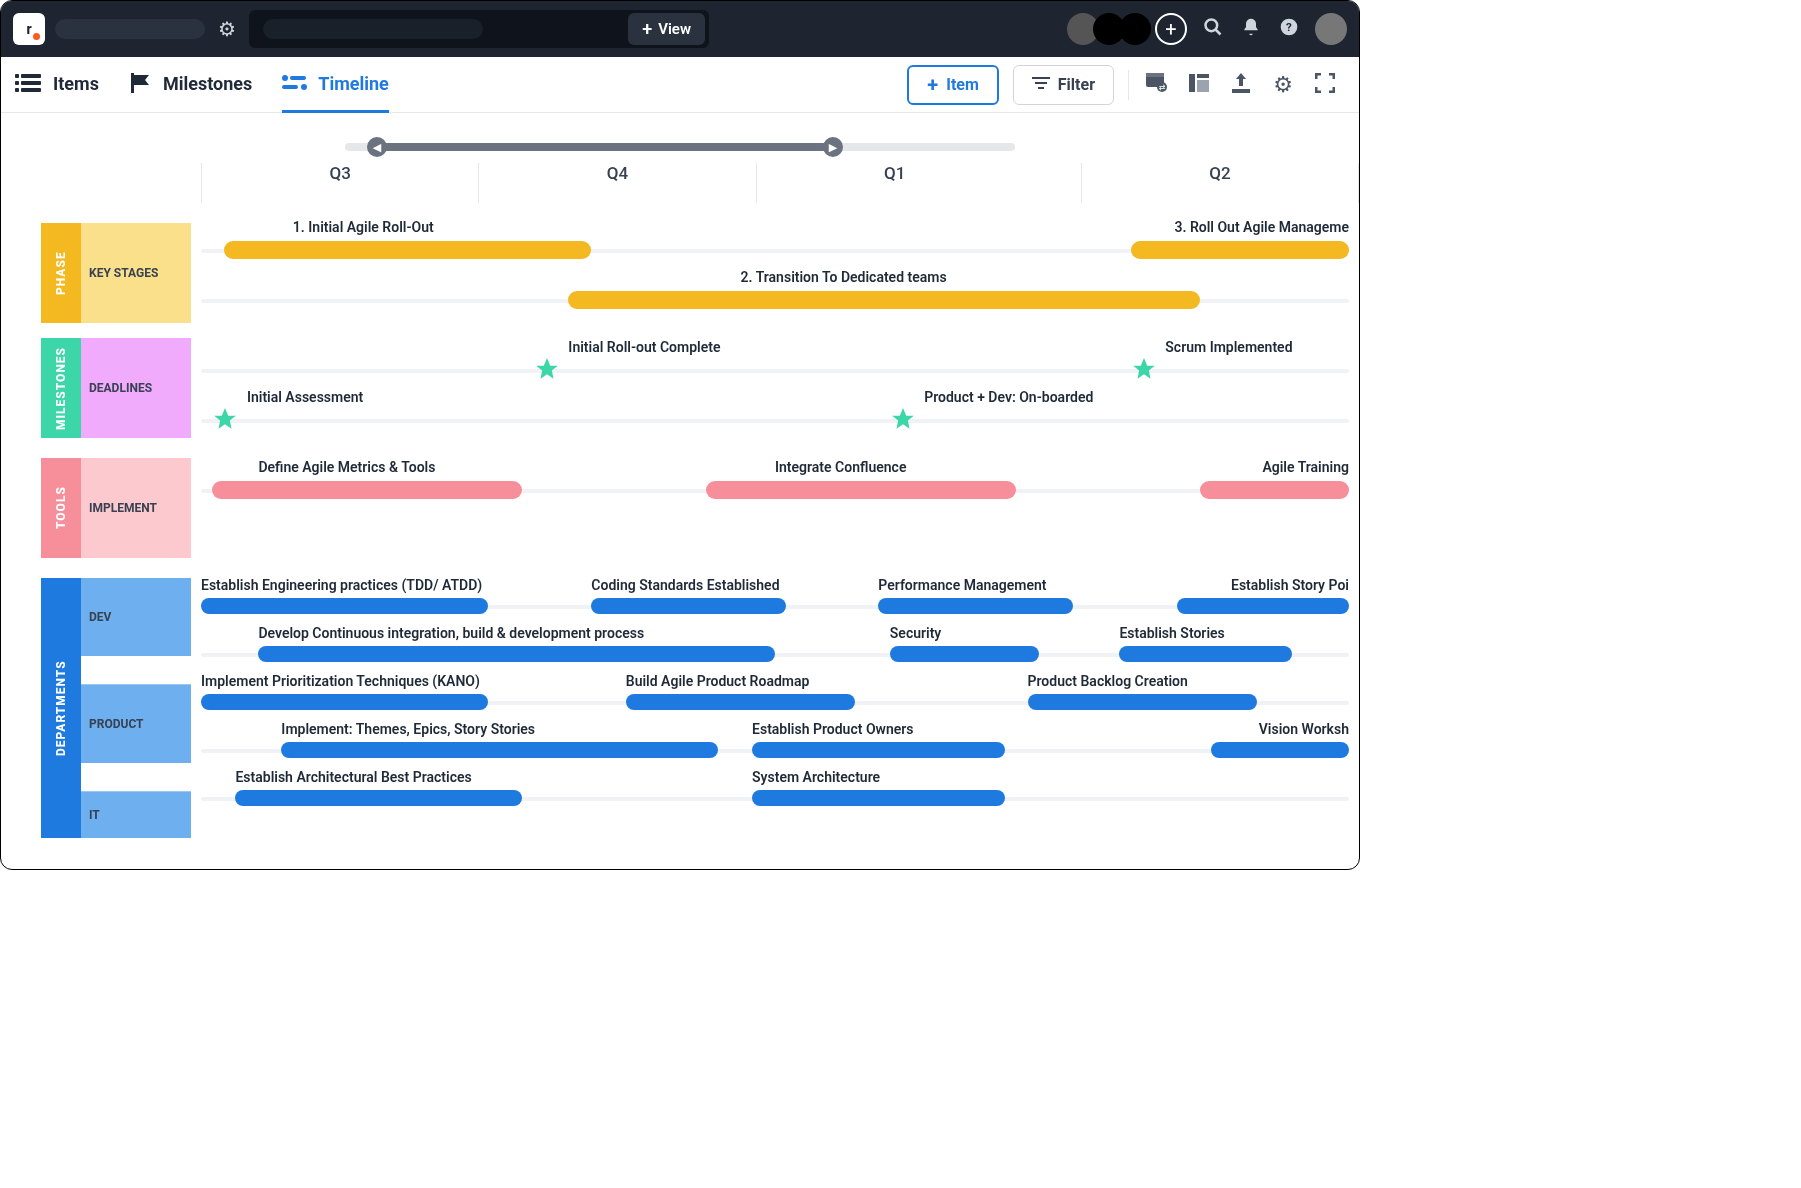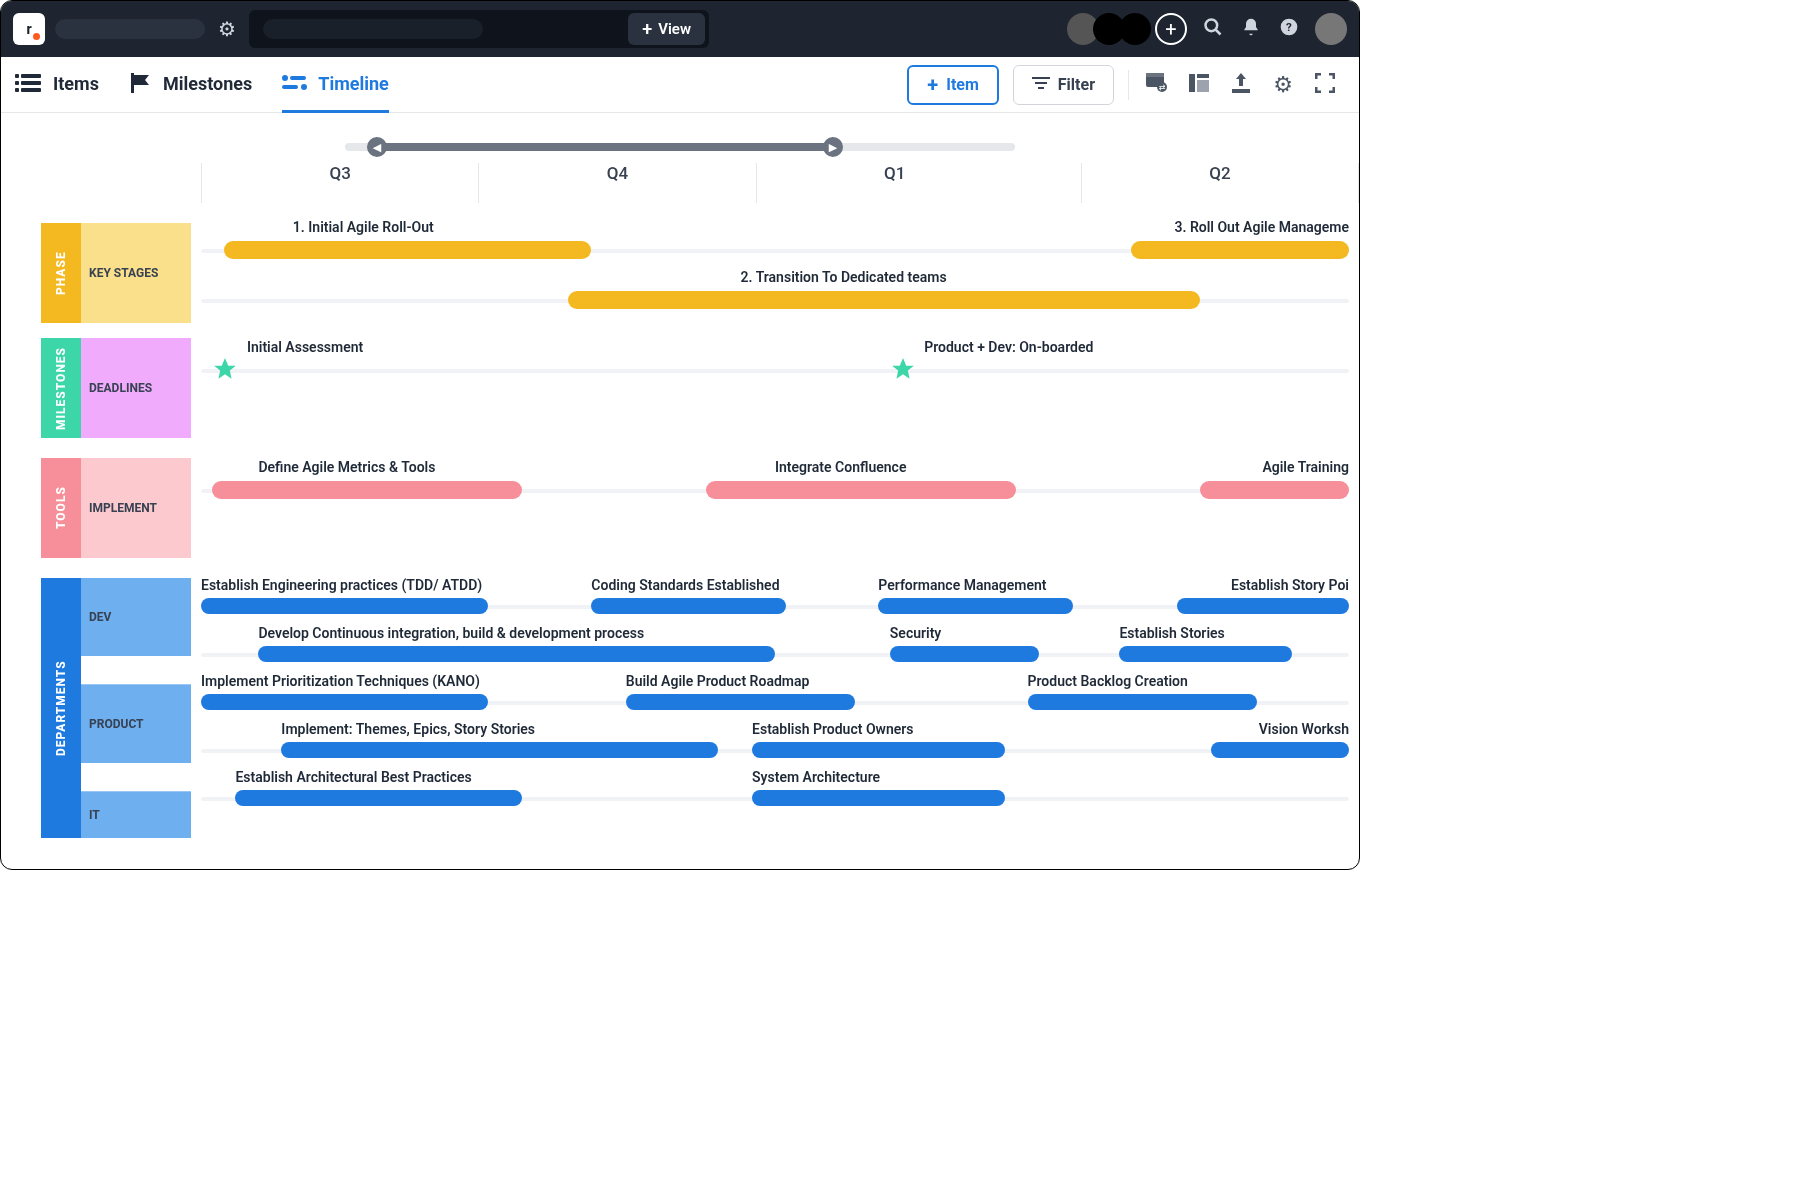--- a/index.html
+++ b/index.html
@@ -203,20 +203,35 @@
     </div>
   </div>
 
   <div class="swim" style="top:175px; height:100px;">
     <div class="vlabel c-mile-tab" style="height:100px;">MILESTONES</div>
     <div class="vbox c-mile-box" style="height:100px;">DEADLINES</div>
   </div>
   <div class="rows" style="top:170px;">
     <div class="row">
       <div class="rowline"></div>
+      <div class="star" style="left:29%;">
+            <svg width="26" height="26" viewBox="0 0 24 24" fill="#3dd6a9">
+              <path d="M12 1l3 7h7l-5.5 4.5L18 20l-6-4-6 4 1.5-7.5L2 8h7z"></path>
+            </svg>
+          </div>
+      <div class="barlabel" style="left:32%;">Initial Roll-out Complete</div>
+      <div class="star" style="left:81%;">
+            <svg width="26" height="26" viewBox="0 0 24 24" fill="#3dd6a9">
+              <path d="M12 1l3 7h7l-5.5 4.5L18 20l-6-4-6 4 1.5-7.5L2 8h7z"></path>
+            </svg>
+          </div>
+      <div class="barlabel" style="left:84%;">Scrum Implemented</div>
+    </div>
+    <div class="row">
+      <div class="rowline"></div>
       <div class="star" style="left:1%;">
             <svg width="26" height="26" viewBox="0 0 24 24" fill="#3dd6a9">
               <path d="M12 1l3 7h7l-5.5 4.5L18 20l-6-4-6 4 1.5-7.5L2 8h7z"></path>
             </svg>
           </div>
       <div class="barlabel" style="left:4%;">Initial Assessment</div>
       <div class="star" style="left:60%;">
             <svg width="26" height="26" viewBox="0 0 24 24" fill="#3dd6a9">
               <path d="M12 1l3 7h7l-5.5 4.5L18 20l-6-4-6 4 1.5-7.5L2 8h7z"></path>
             </svg>

